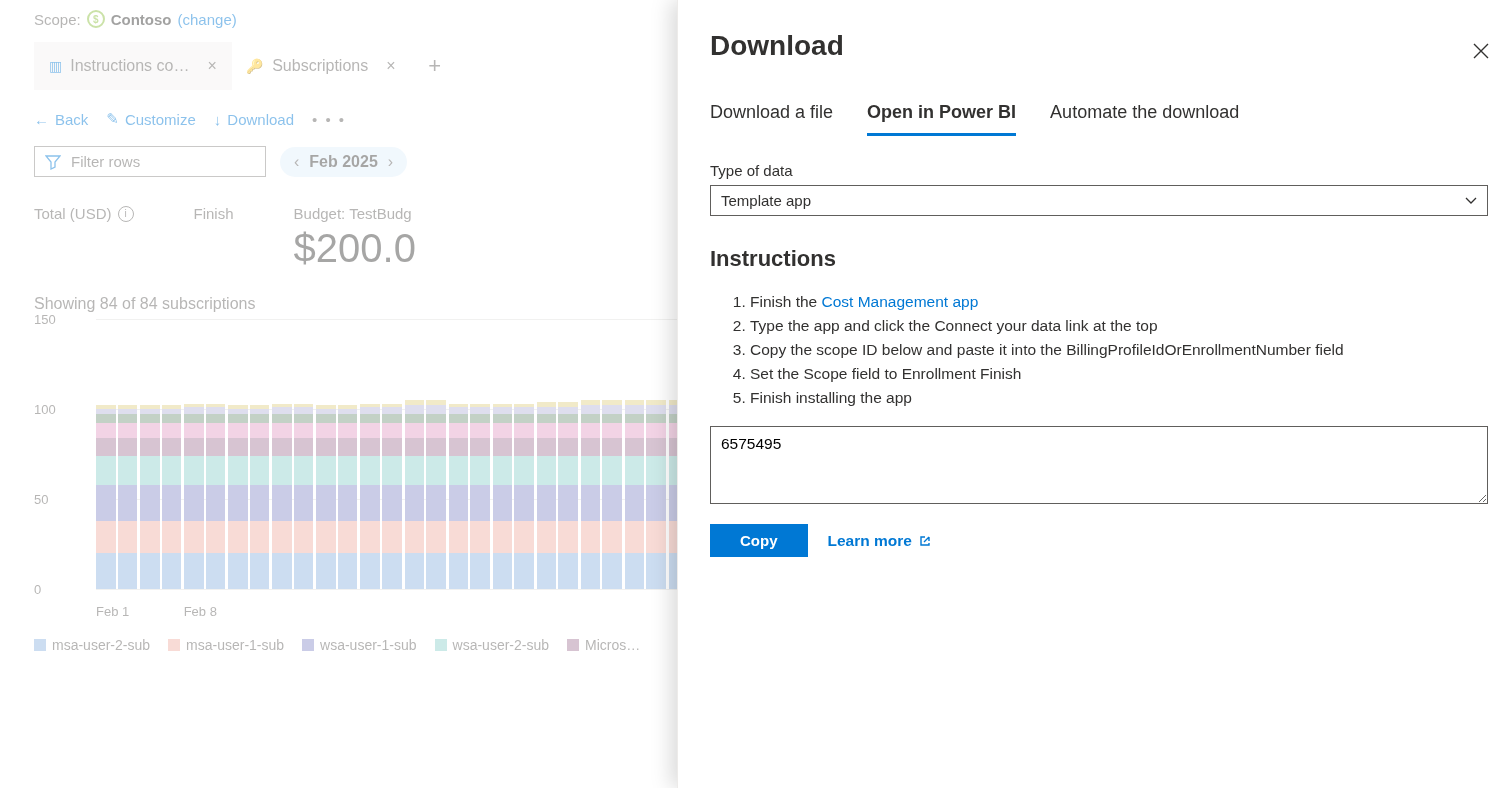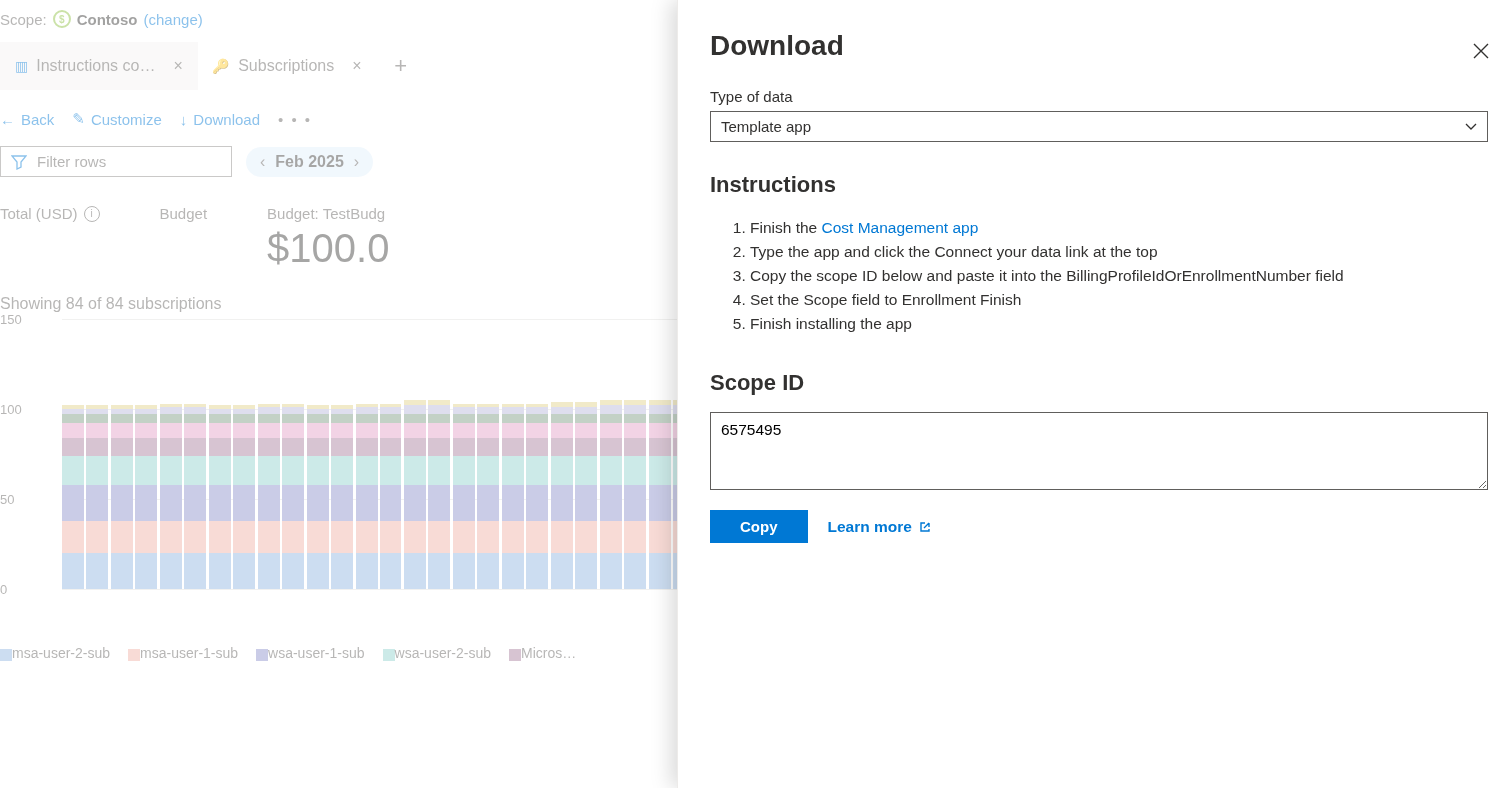--- a/index.html
+++ b/index.html
@@ -1,20 +1,20 @@
 <!DOCTYPE html>
 <html><head>
 <meta charset="utf-8">
 <style>
   * { box-sizing: border-box; margin: 0; padding: 0; }
   html, body { width: 1510px; height: 788px; font-family: "Segoe UI", Arial, sans-serif; color: #323130; background: #fff; overflow: hidden; }
   .main { position: relative; width: 100%; height: 100%; }
 
   
-  .left { position: absolute; left: 0; top: 0; width: 744px; height: 788px; padding: 10px 0; }
+  .left { position: absolute; left: 0; top: 0; width: 744px; height: 788px; padding: 10px 34px; }
   .dim-overlay { position: absolute; left: 0; top: 0; width: 677px; height: 788px; background: rgba(255,255,255,0.55); pointer-events: none; z-index: 50; }
 
   .scope-row { display: flex; align-items: center; gap: 6px; font-size: 15px; color: #605e5c; }
   .scope-logo { width: 18px; height: 18px; border: 2px solid #8cbf3f; border-radius: 50%; display: inline-flex; align-items: center; justify-content: center; font-size: 10px; color: #8cbf3f; font-weight: bold; }
   .scope-name { font-weight: 600; color: #323130; }
   .scope-change { color: #0078d4; }
 
   .tabs { display: flex; margin-top: 14px; gap: 0; }
   .tab { display: flex; align-items: center; gap: 8px; padding: 10px 14px; font-size: 16px; color: #605e5c; background: #fff; border: 1px solid transparent; cursor: pointer; }
   .tab.inactive { background: #f3f2f1; }
@@ -49,21 +49,21 @@
   .y-tick { position: absolute; left: 0; font-size: 13px; color: #605e5c; transform: translateY(-50%); }
   .y-line { position: absolute; left: 62px; right: 0; height: 1px; background: #e1dfdd; }
   .bars { position: absolute; left: 62px; top: 0; right: 0; bottom: 30px; display: flex; align-items: flex-end; gap: 3px; }
   .bar-group { flex: 1; display: flex; gap: 2px; align-items: flex-end; height: 100%; }
   .bar { flex: 1; display: flex; flex-direction: column-reverse; }
   .seg { width: 100%; }
   .x-labels { position: absolute; left: 62px; right: 0; bottom: 0; display: flex; font-size: 13px; color: #605e5c; }
   .x-labels div { width: 14.28%; }
 
   .legend { display: flex; gap: 18px; margin-top: 18px; font-size: 14px; color: #605e5c; flex-wrap: wrap; }
-  .legend-item { display: flex; align-items: flex-end; gap: 0; margin-top: 8px; }
+  .legend-item { display: flex; align-items: center; gap: 6px; }
   .swatch { width: 12px; height: 12px; }
 
   
   .panel { position: absolute; right: 0; top: 0; width: 833px; height: 788px; background: #fff; border-left: 1px solid #edebe9; box-shadow: -6px 0 20px rgba(0,0,0,0.15); padding: 30px 22px 30px 32px; z-index: 100; }
   .panel-close { position: absolute; right: 20px; top: 42px; cursor: pointer; }
   .panel h1 { font-size: 28px; font-weight: 600; }
   .panel-sub { font-size: 14px; color: #605e5c; margin-top: 2px; }
 
   .panel-tabs { display: flex; gap: 34px; margin-top: 40px; font-size: 18px; }
   .ptab { padding-bottom: 10px; cursor: pointer; }
@@ -146,25 +146,25 @@
     </div>
 
     <div class="metrics">
       <div class="metric">
         <div class="label">
             <span>Total (USD)</span>
           <span class="info-circle">i</span>
         </div>
       </div>
       <div class="metric">
-        <div class="label">Budget</div>
+        <div class="label">Finish</div>
       </div>
       <div class="metric">
         <div class="label">Budget: TestBudg</div>
-        <div class="big">$100.0</div>
+        <div class="big">$200.0</div>
       </div>
     </div>
 
     <div class="showing">Showing 84 of 84 subscriptions</div>
 
     <div class="chart-wrap">
       <div class="y-axis" id="y-axis">
           <div class="y-tick" style="top: 270px;">0</div>
           <div class="y-tick" style="top: 180px;">50</div>
           <div class="y-tick" style="top: 90px;">100</div>
@@ -507,20 +507,24 @@
               <div class="seg" style="height: 36px; background: rgb(138, 143, 201);"></div>
               <div class="seg" style="height: 28.8px; background: rgb(143, 208, 205);"></div>
               <div class="seg" style="height: 18px; background: rgb(167, 124, 156);"></div>
               <div class="seg" style="height: 14.4px; background: rgb(226, 158, 198);"></div>
               <div class="seg" style="height: 9px; background: rgb(122, 154, 130);"></div>
               <div class="seg" style="height: 9px; background: rgb(182, 182, 217);"></div>
               <div class="seg" style="height: 5.4px; background: rgb(224, 208, 136);"></div>
             </div>
           </div>
         </div>
+      <div class="x-labels" id="x-labels">
+          <div>Feb 1</div>
+          <div>Feb 8</div>
+        </div>
     </div>
 
     <div class="legend" id="legend">
         <div class="legend-item">
           <div class="swatch" style="background: rgb(143, 180, 225);"></div>
           <span>msa-user-2-sub</span>
         </div>
         <div class="legend-item">
           <div class="swatch" style="background: rgb(240, 176, 164);"></div>
           <span>msa-user-1-sub</span>
@@ -543,41 +547,45 @@
   <div class="dim-overlay"></div>
 
   <div class="panel">
     <div class="panel-close">
       <svg width="18" height="18" viewBox="0 0 18 18">
           <path d="M2 2l14 14M16 2L2 16" stroke="#323130" stroke-width="1.4"></path>
         </svg>
     </div>
     <h1>Download</h1>
 
+    <div class="panel-tabs">
+      <div class="ptab">Download a file</div>
+      <div class="ptab active">Open in Power BI</div>
+      <div class="ptab">Automate the download</div>
+    </div>
 
     <div class="form-label">Type of data</div>
     <div class="select">
       <span>Template app</span>
       <svg width="12" height="12" viewBox="0 0 12 12">
           <path d="M1 3l5 5 5-5" fill="none" stroke="#323130" stroke-width="1.3"></path>
         </svg>
     </div>
 
     <div class="instr-title">Instructions</div>
     <ol class="instr-list">
       <li>
         <span>Finish the </span><a href="#">Cost Management app</a>
       </li>
       <li>Type the app and click the Connect your data link at the top</li>
       <li>Copy the scope ID below and paste it into the BillingProfileIdOrEnrollmentNumber field</li>
       <li>Set the Scope field to Enrollment Finish</li>
       <li>Finish installing the app</li>
     </ol>
 
-    <div class="scopeid-title">Scope ID</div>
     <textarea class="scopeid-box" style="">6575495</textarea>
 
     <div class="action-row">
       <button class="btn-primary">Copy</button>
       <div class="learn-more">
         <span>Learn more</span>
         <svg width="14" height="14" viewBox="0 0 14 14">
             <path d="M3 3h4M11 3v4M11 3L6 8M5 3H3v8h8V9" fill="none" stroke="#0078d4" stroke-width="1.4"></path>
           </svg>
       </div>

